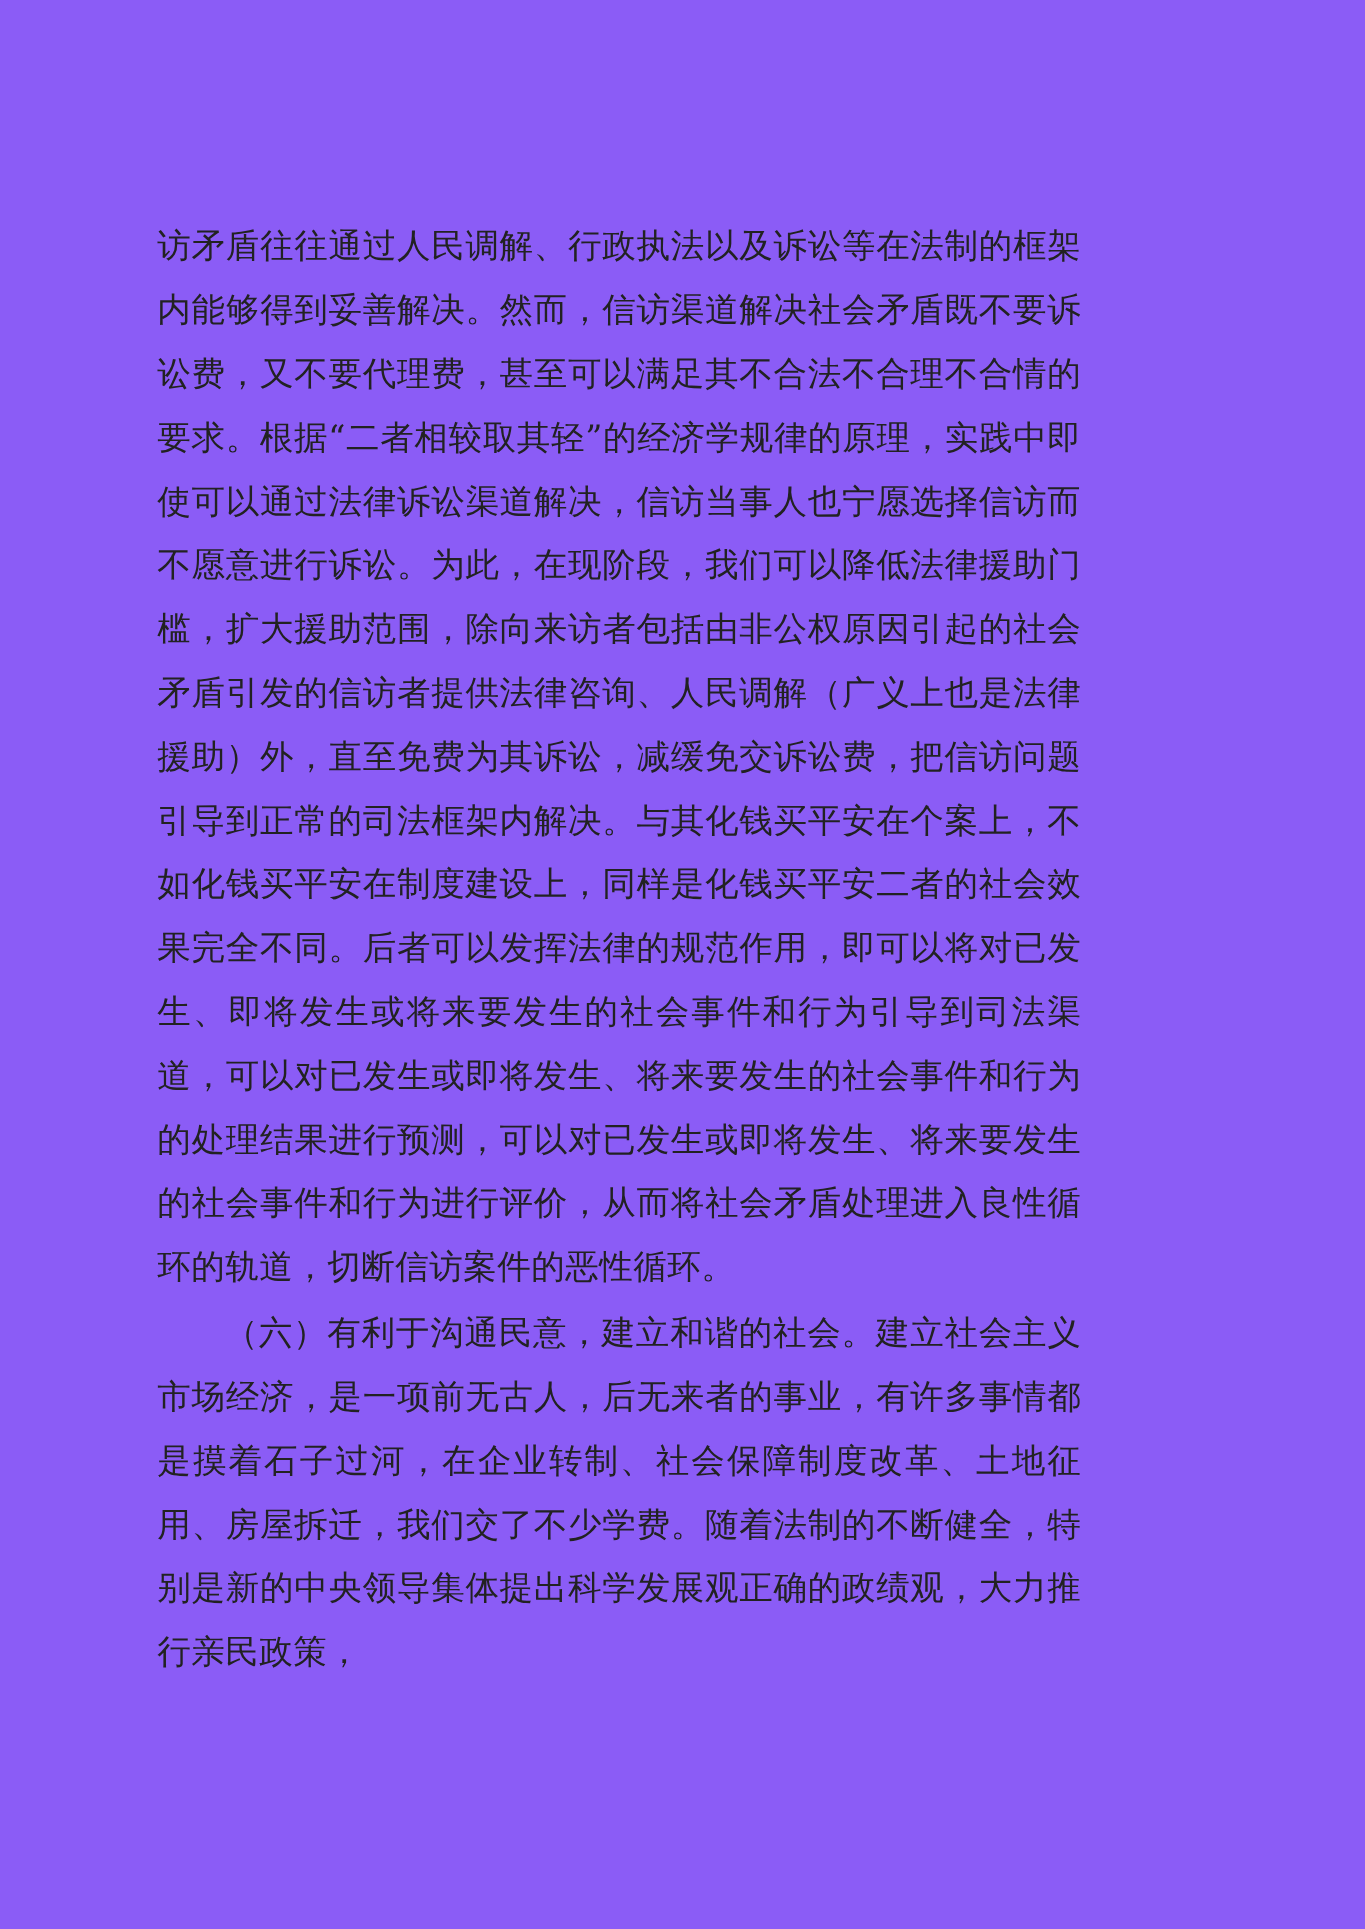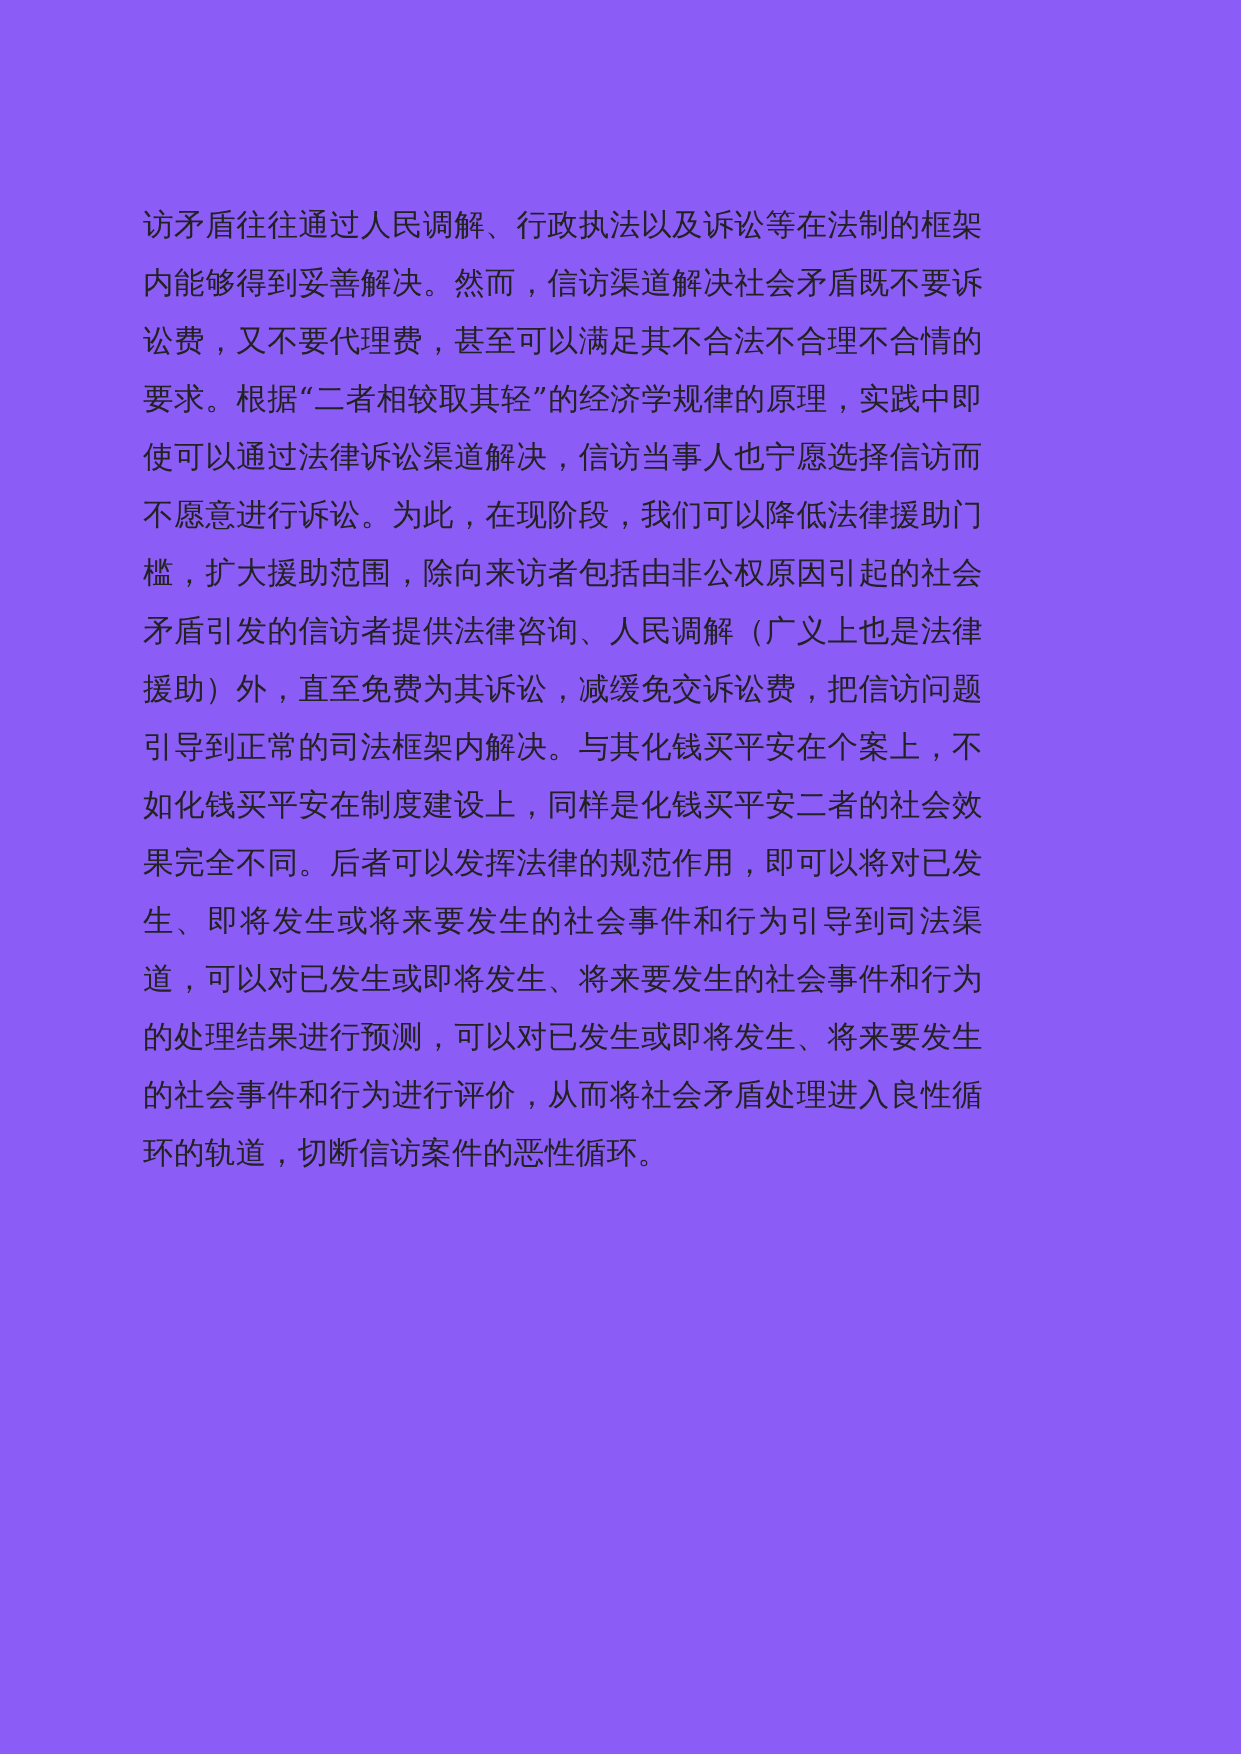--- a/index.html
+++ b/index.html
@@ -52,14 +52,15 @@
   .footer span {
     display: inline-block;
   }
 </style>
 </head>
 <body>
 
 <div class="page">
   <div class="content">
     <p class="para">访矛盾往往通过人民调解、行政执法以及诉讼等在法制的框架内能够得到妥善解决。然而，信访渠道解决社会矛盾既不要诉讼费，又不要代理费，甚至可以满足其不合法不合理不合情的要求。根据“二者相较取其轻”的经济学规律的原理，实践中即使可以通过法律诉讼渠道解决，信访当事人也宁愿选择信访而不愿意进行诉讼。为此，在现阶段，我们可以降低法律援助门槛，扩大援助范围，除向来访者包括由非公权原因引起的社会矛盾引发的信访者提供法律咨询、人民调解（广义上也是法律援助）外，直至免费为其诉讼，减缓免交诉讼费，把信访问题引导到正常的司法框架内解决。与其化钱买平安在个案上，不如化钱买平安在制度建设上，同样是化钱买平安二者的社会效果完全不同。后者可以发挥法律的规范作用，即可以将对已发生、即将发生或将来要发生的社会事件和行为引导到司法渠道，可以对已发生或即将发生、将来要发生的社会事件和行为的处理结果进行预测，可以对已发生或即将发生、将来要发生的社会事件和行为进行评价，从而将社会矛盾处理进入良性循环的轨道，切断信访案件的恶性循环。</p>
+    <p class="para indent">（六）有利于沟通民意，建立和谐的社会。建立社会主义市场经济，是一项前无古人，后无来者的事业，有许多事情都是摸着石子过河，在企业转制、社会保障制度改革、土地征用、房屋拆迁，我们交了不少学费。随着法制的不断健全，特别是新的中央领导集体提出科学发展观正确的政绩观，大力推行亲民政策，</p>
   </div>
 </div>
 
 </body></html>

